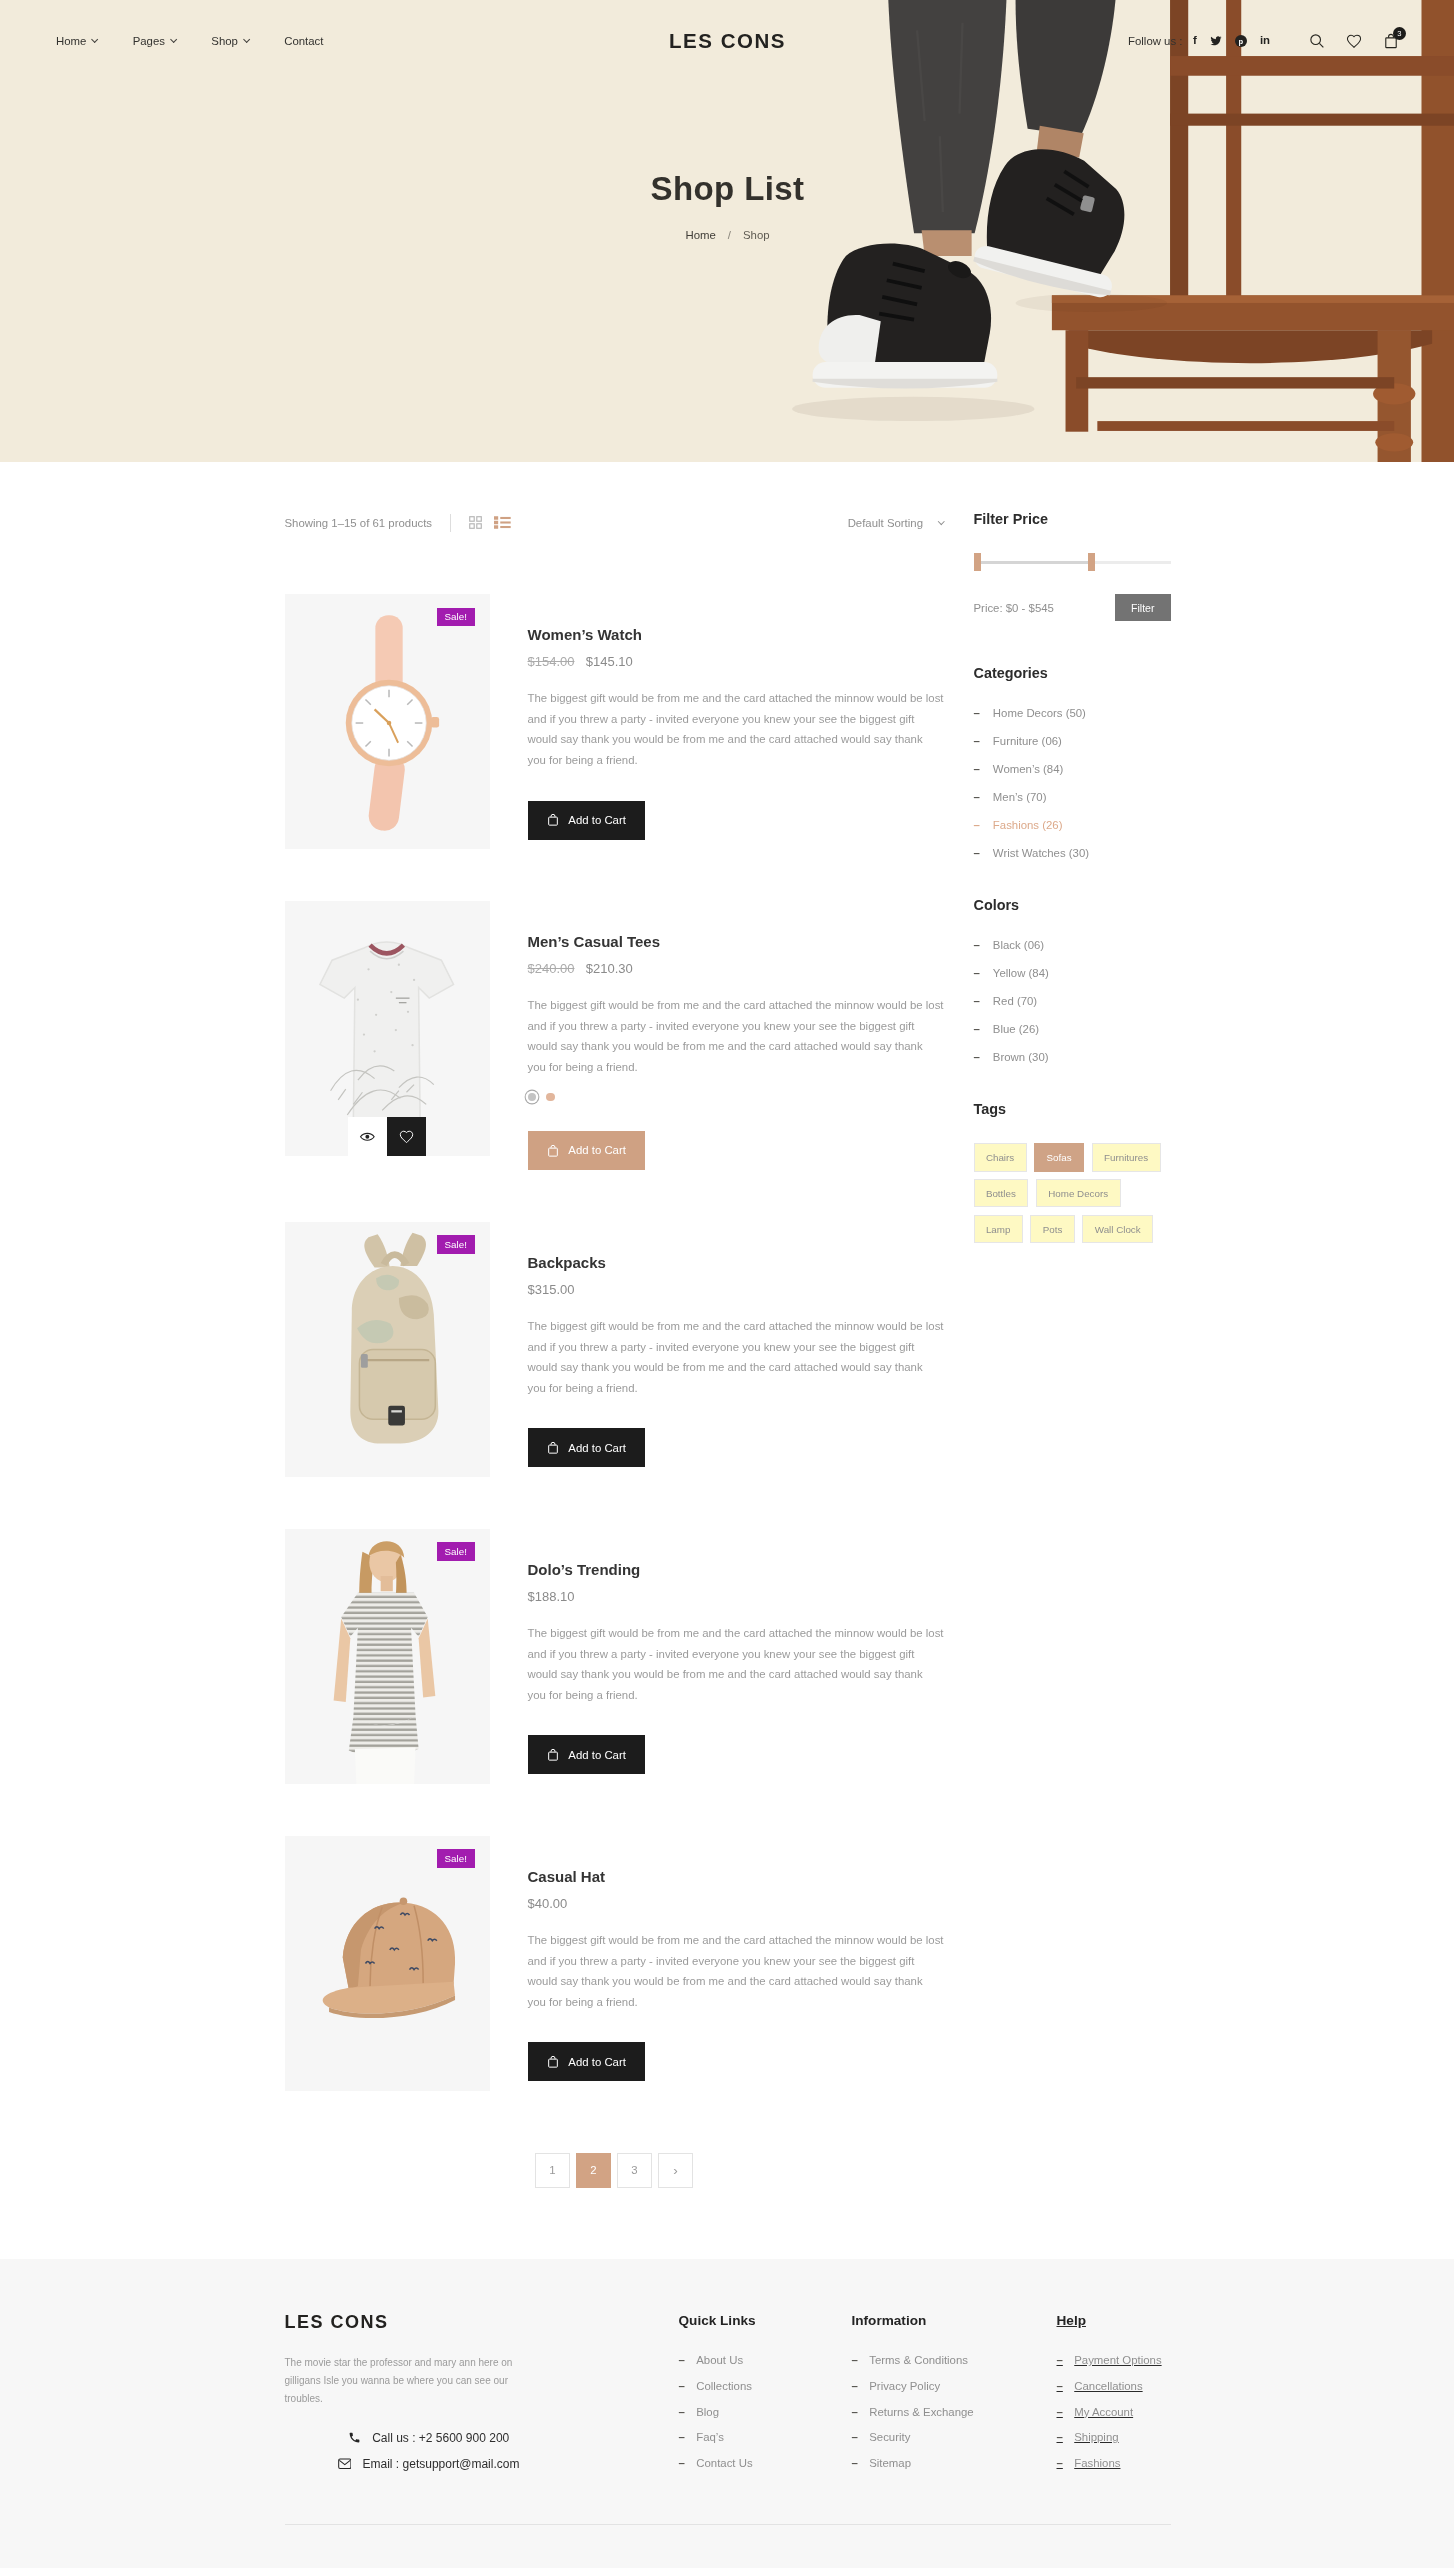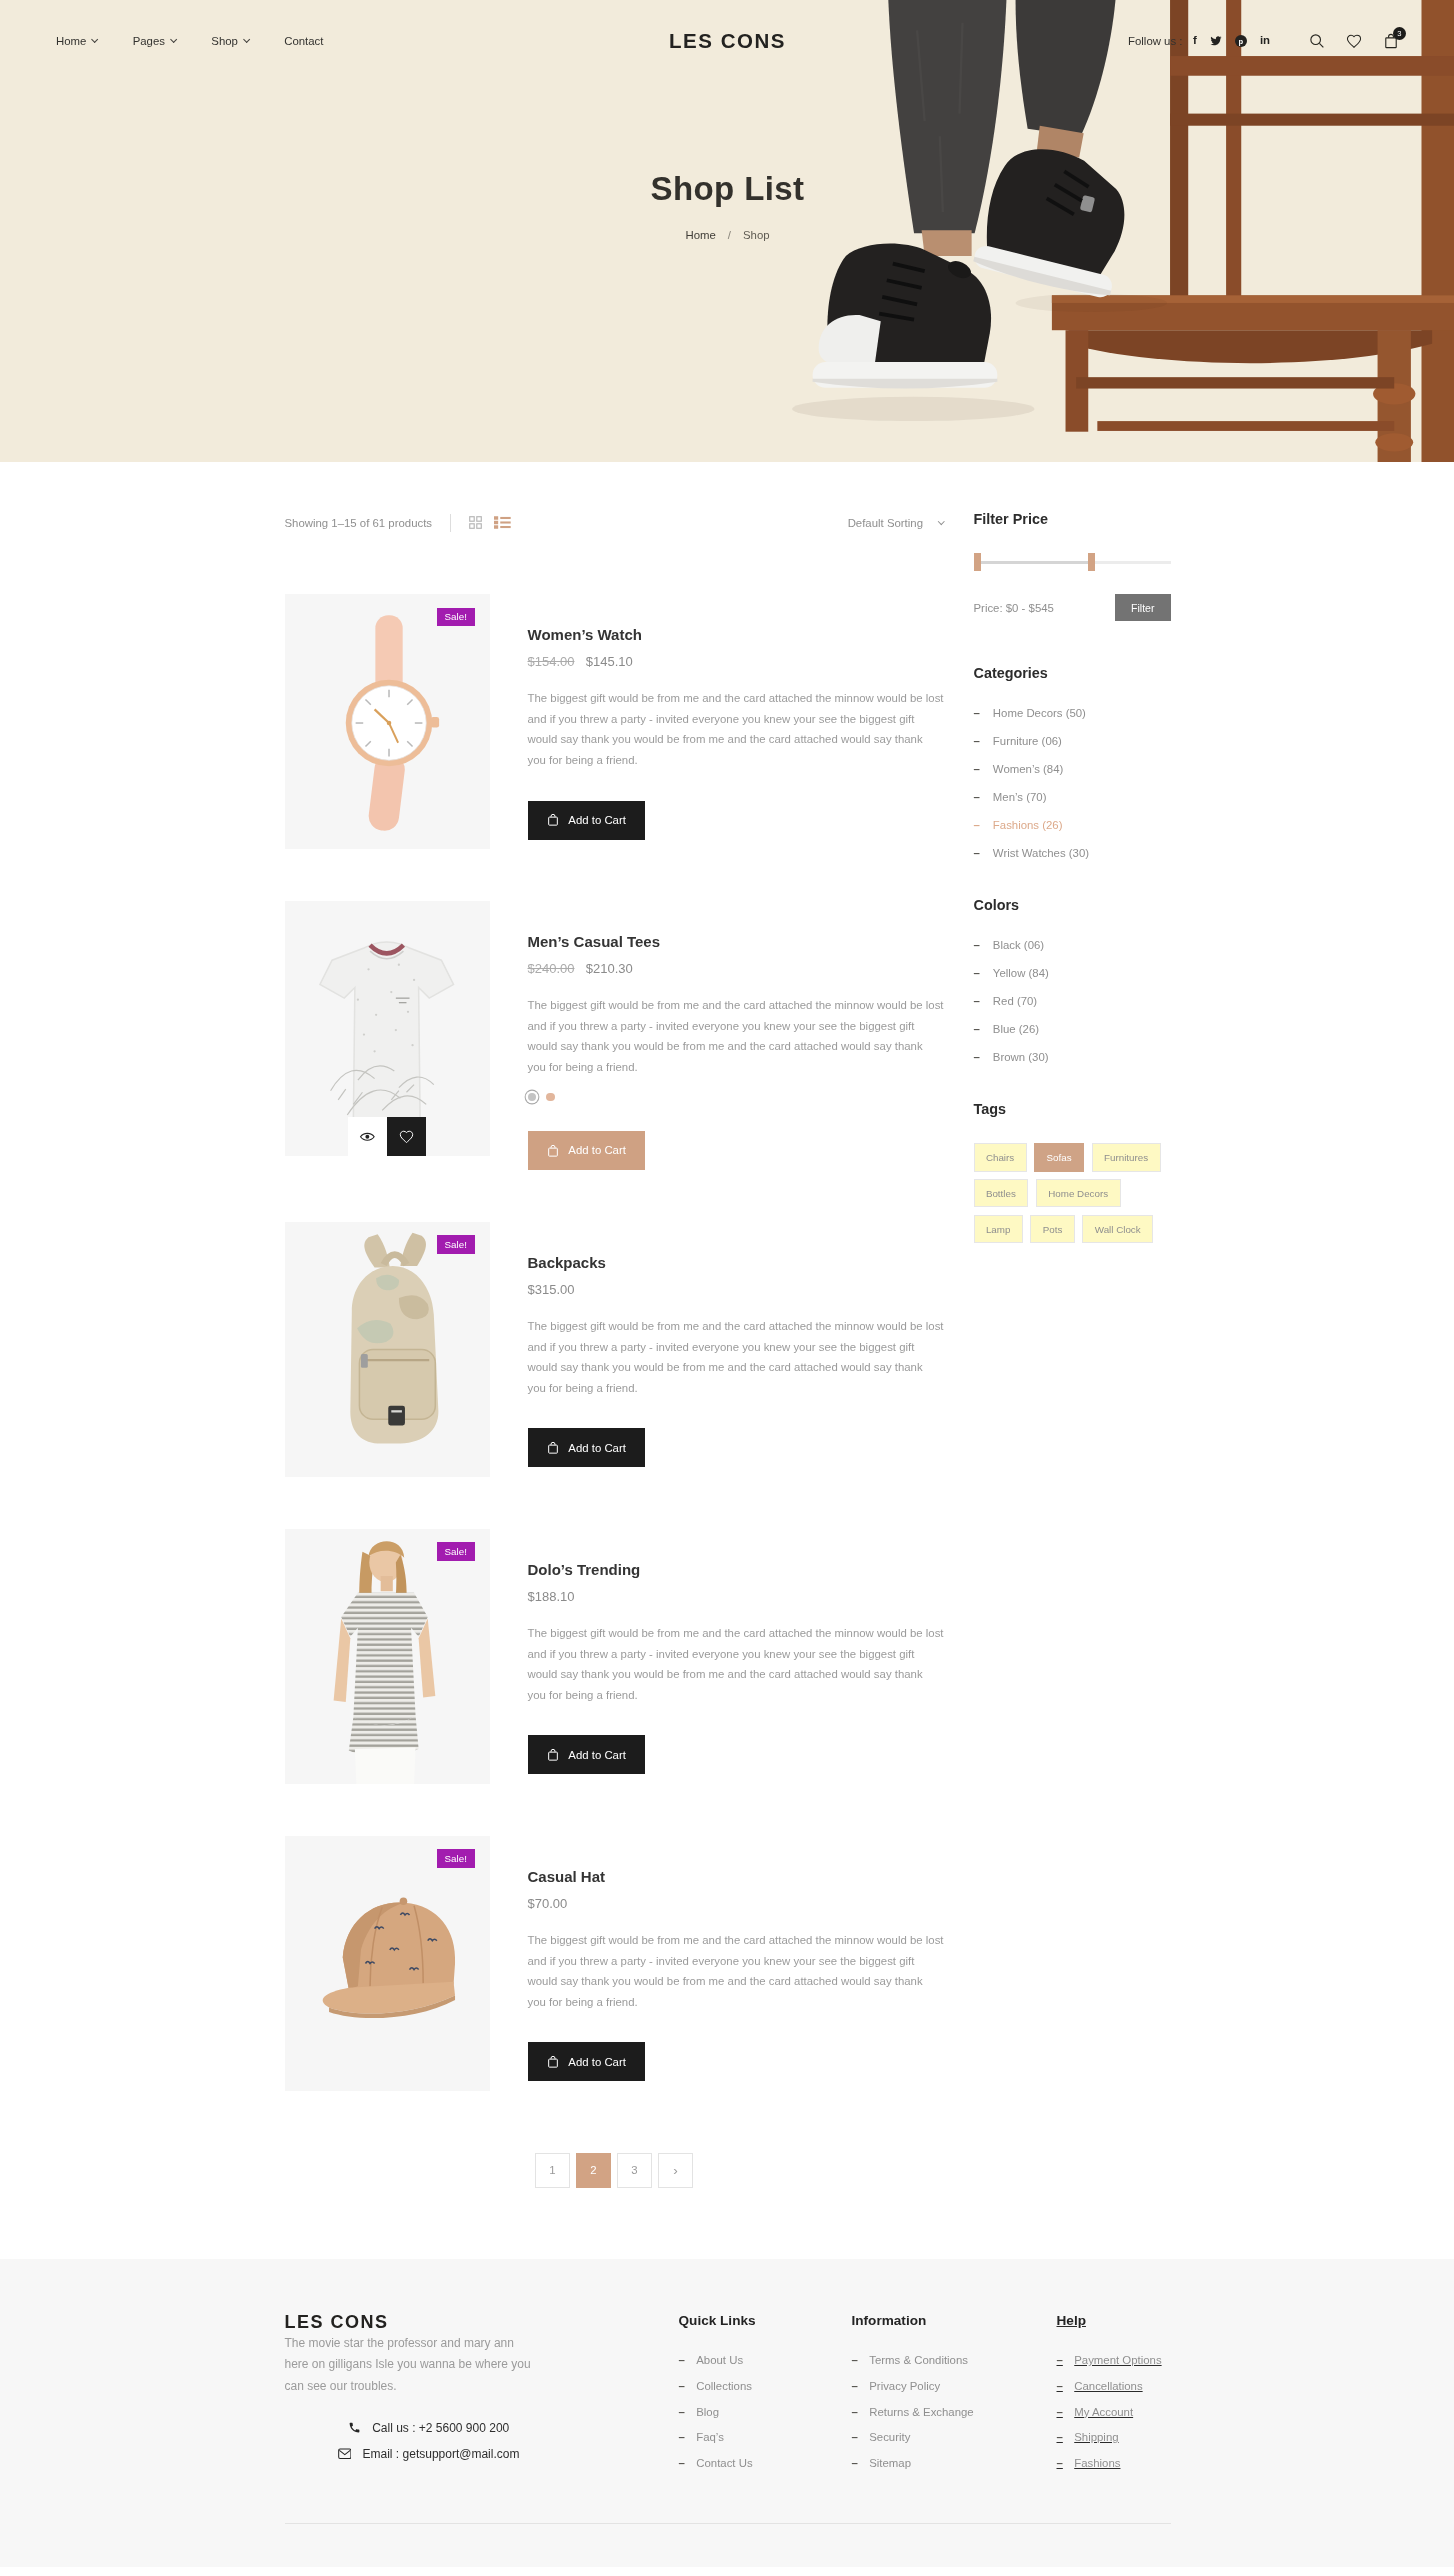--- a/index.html
+++ b/index.html
@@ -87,21 +87,21 @@
   .sb-list li.active .dash { color: #dca98a; }
   .tags-box { display: flex; flex-wrap: wrap; gap: 7.6px; }
   .tag { border: 0.8px solid #e6e6e6; color: #8f8f8f; font-size: 9.8px; padding: 7.6px 11.4px; cursor: pointer; background: #fef9c3; }
   .tag.active { background: #cfa386; border-color: #cfa386; color: #fff; }
 
   
   .footer { background: #f7f7f7; margin-top: 71px; padding-top: 53px; }
   .f-top { width: 886px; margin: 0 auto; display: flex; }
   .f-brand { width: 288px; flex: none; }
   .f-logo { font-size: 18px; font-weight: bold; letter-spacing: 1.5px; color: #232220; }
-  .f-about { font-size: 12px; line-height: 1.8; color: #9b9b9b; width: 254px; }
+  .f-about { margin-top: 21px; font-size: 10px; line-height: 1.8; color: #9b9b9b; width: 254px; }
   .f-contact { margin-top: 23px; font-size: 12px; color: #2e2e2e; }
   .f-contact-row { display: flex; align-items: center; gap: 11.4px; margin-bottom: 12px; cursor: pointer; justify-content: center; }
   .f-col { flex: none; }
   .f-col1 { margin-left: 106px; width: 173px; }
   .f-col2 { width: 205px; }
   .f-col3 { flex: 1; text-decoration: underline; }
   .f-col h4 { font-size: 13.6px; font-weight: bold; color: #242424; margin: 1.5px 0 26px; }
   .f-links li { display: flex; gap: 11.4px; font-size: 11.4px; color: #8f8f8f; margin-bottom: 13.6px; cursor: pointer; align-items: baseline; }
   .f-bottom { width: 886px; margin: 41px auto 0; border-top: 0.8px solid #e3e3e3; padding: 19.7px 0 23px; display: flex; align-items: center; }
 </style>
@@ -467,21 +467,21 @@
             <path d="M106 168 q3 -5 6 0 q3 -4 6 0"></path>
             <path d="M164 176 q3 -5 6 0 q3 -4 6 0"></path>
             <path d="M138 150 q3 -5 6 0 q3 -4 6 0"></path>
           </g>
         </svg>
         <span class="sale-badge">Sale!</span>
       </div>
       <div class="p-info">
         <div class="p-title">Casual Hat</div>
         <div class="prices">
-          <span class="price-new">$70.00</span>
+          <span class="price-new">$40.00</span>
         </div>
         <p class="p-desc">The biggest gift would be from me and the card attached the minnow would be lost and if you threw a party - invited everyone you knew your see the biggest gift would say thank you would be from me and the card attached would say thank you for being a friend.</p>
         <button class="add-btn">
           <svg width="12" height="13.6" viewBox="0 0 18 20" fill="none" stroke="#ffffff" stroke-width="1.5">
               <rect x="2.5" y="6" width="13" height="12" rx="1"></rect>
               <path d="M6 6 V4.8 a3 3 0 0 1 6 0 V6"></path>
             </svg>
           <span>Add to Cart</span>
         </button>
       </div>

